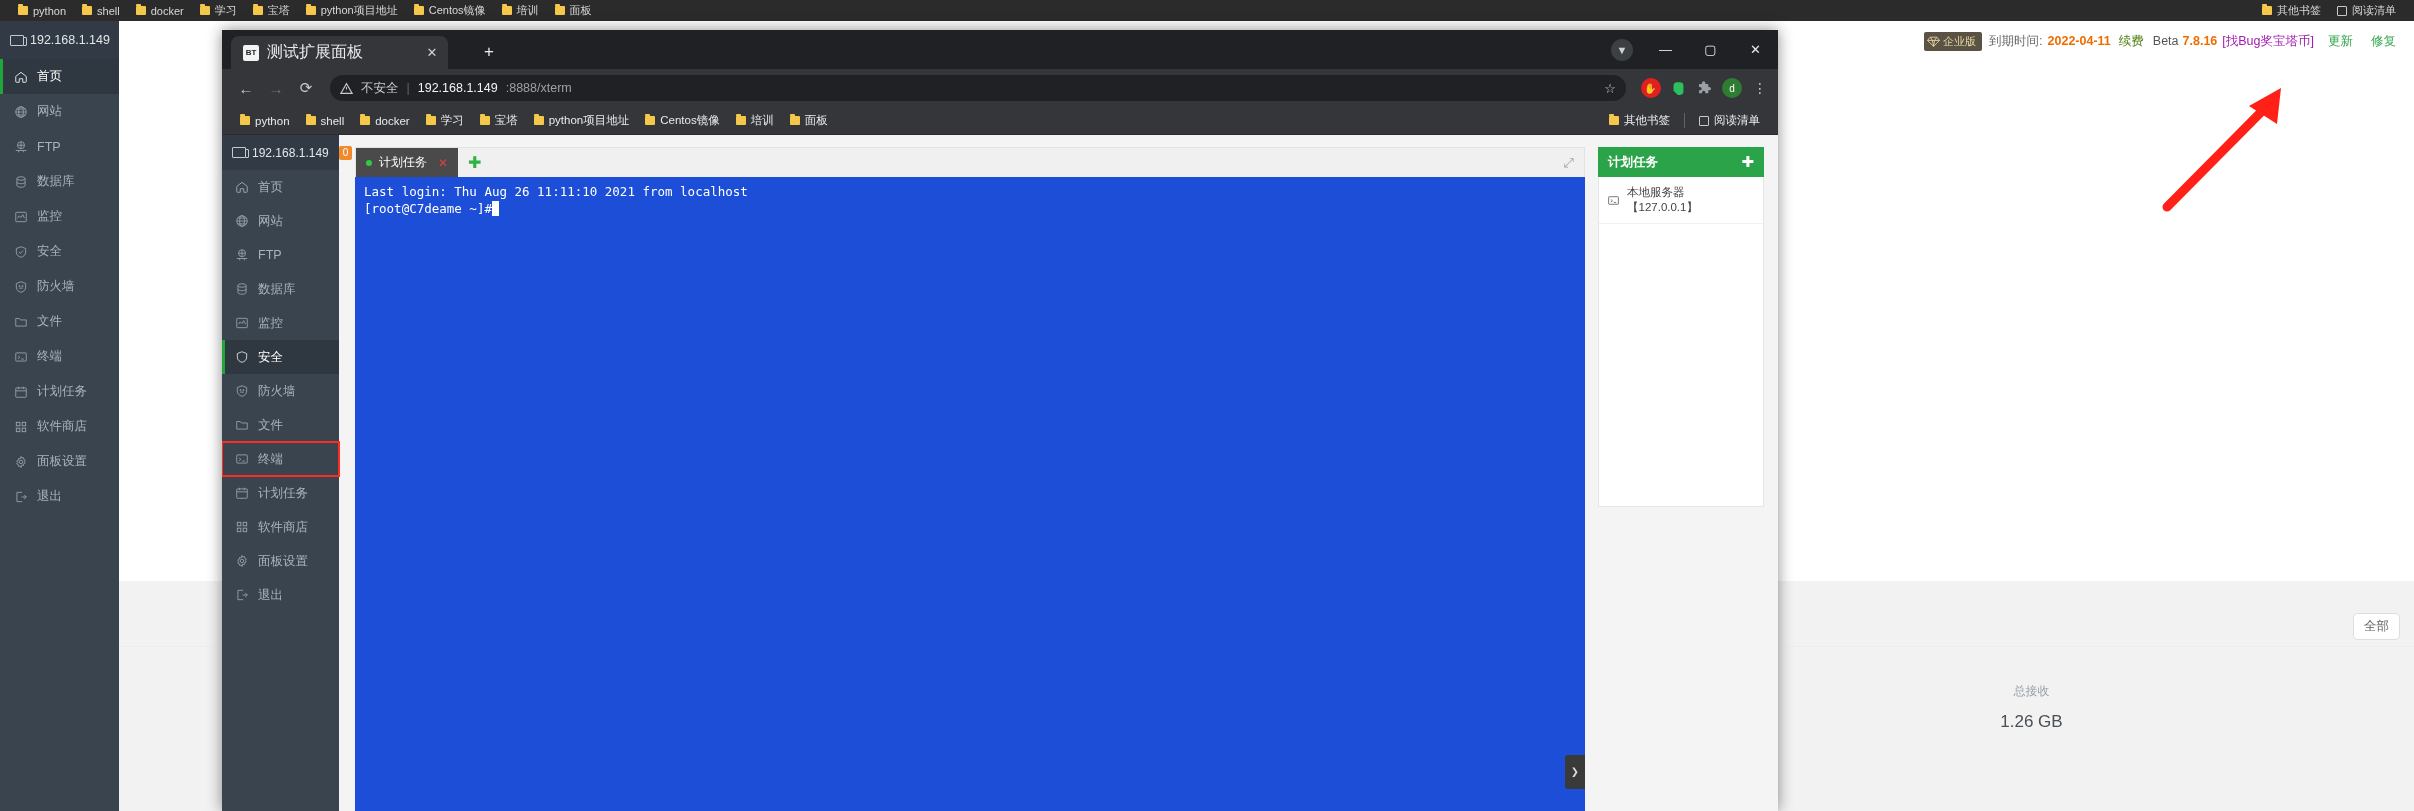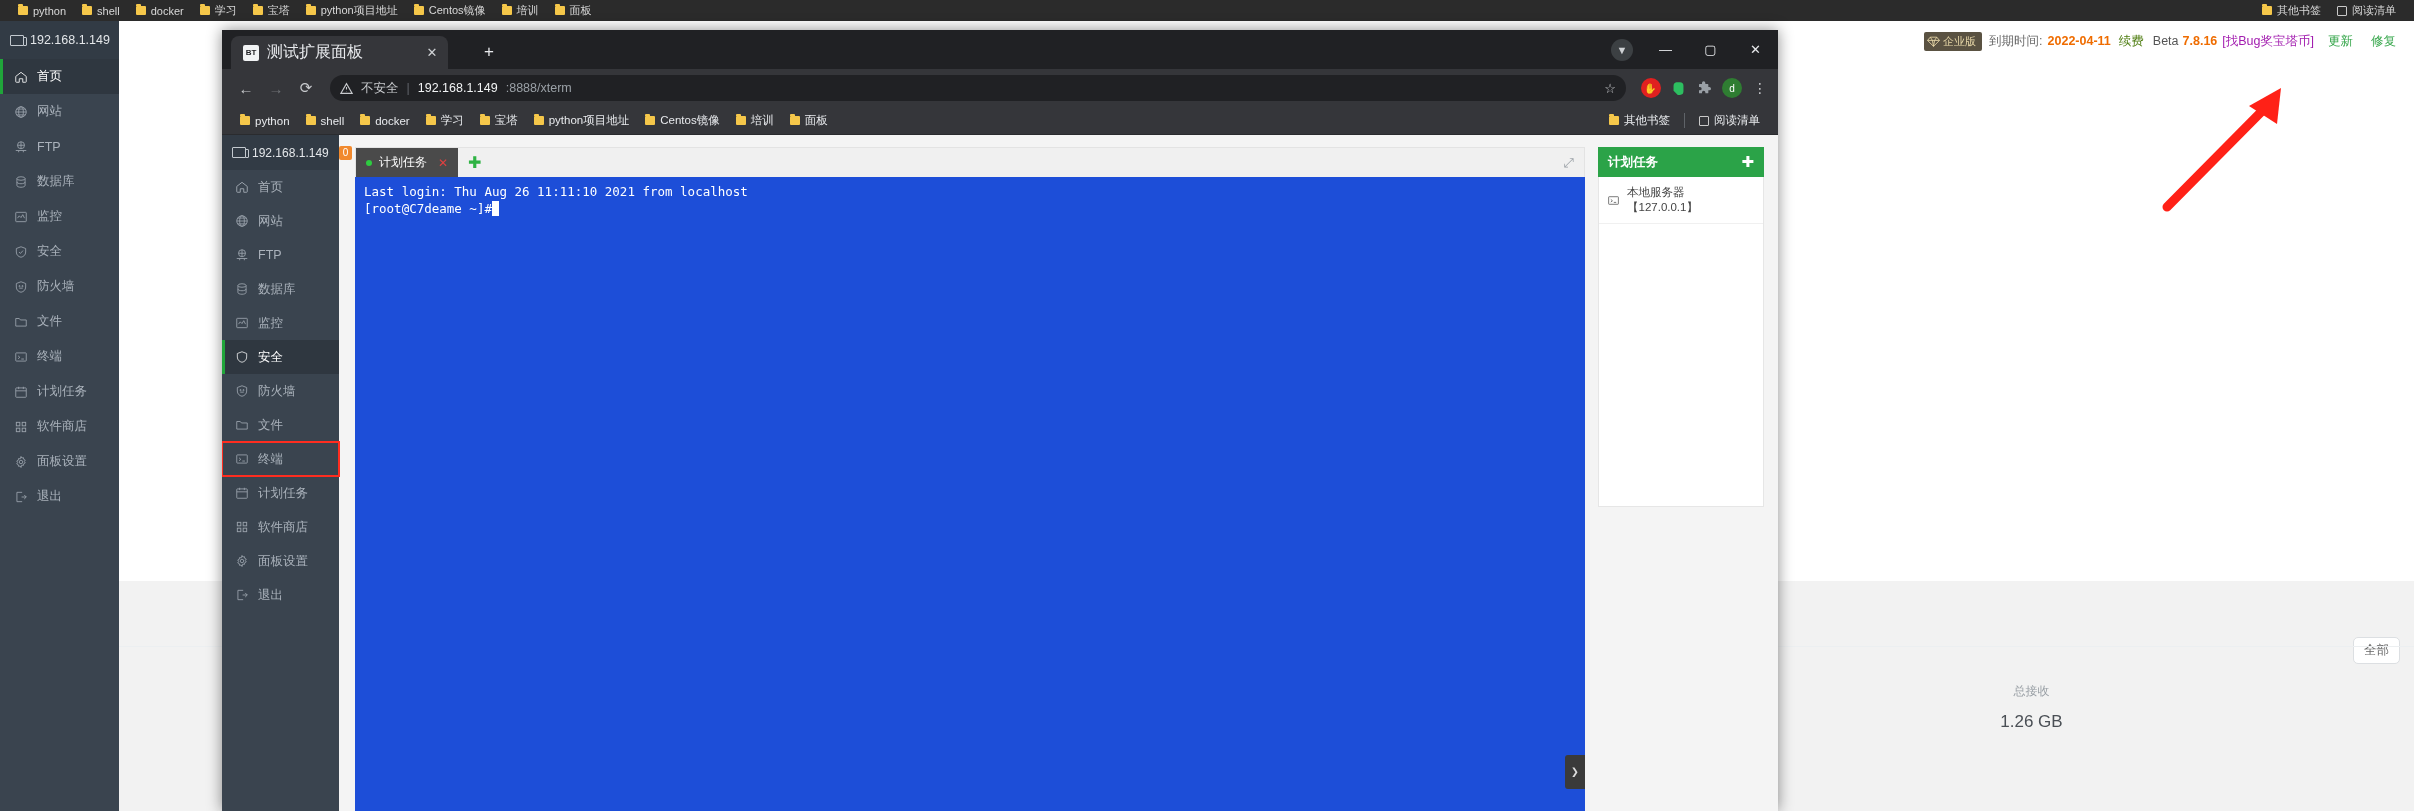--- a/index.html
+++ b/index.html
@@ -100,21 +100,21 @@
   }
   .white-block-1 {
     position: absolute; left: 0; right: 0; top: 0; height: 520px; background: #fff;
   }
   .stats-divider {
     position: absolute; left: 0; right: 0; top: 585px; height: 1px; background: #eceff1;
   }
   .all-btn {
     position: absolute; right: 14px; top: 552px;
     border: 1px solid #dcdfe2; background: #fff; color: #666;
-    font-size: 12.5px; padding: 4px 10px; border-radius: 5px; margin-top: 24px;
+    font-size: 12.5px; padding: 4px 10px; border-radius: 5px;
   }
   .stat-row {
     position: absolute; left: 0; right: 0; top: 600px; height: 90px;
     display: flex;
   }
   .stat-cell {
     flex: 1 1 0; text-align: center; padding-top: 22px;
   }
   .stat-lbl { font-size: 12px; color: #9aa0a6; margin-bottom: 12px; }
   .stat-val { font-size: 17px; color: #4a4f55; }

